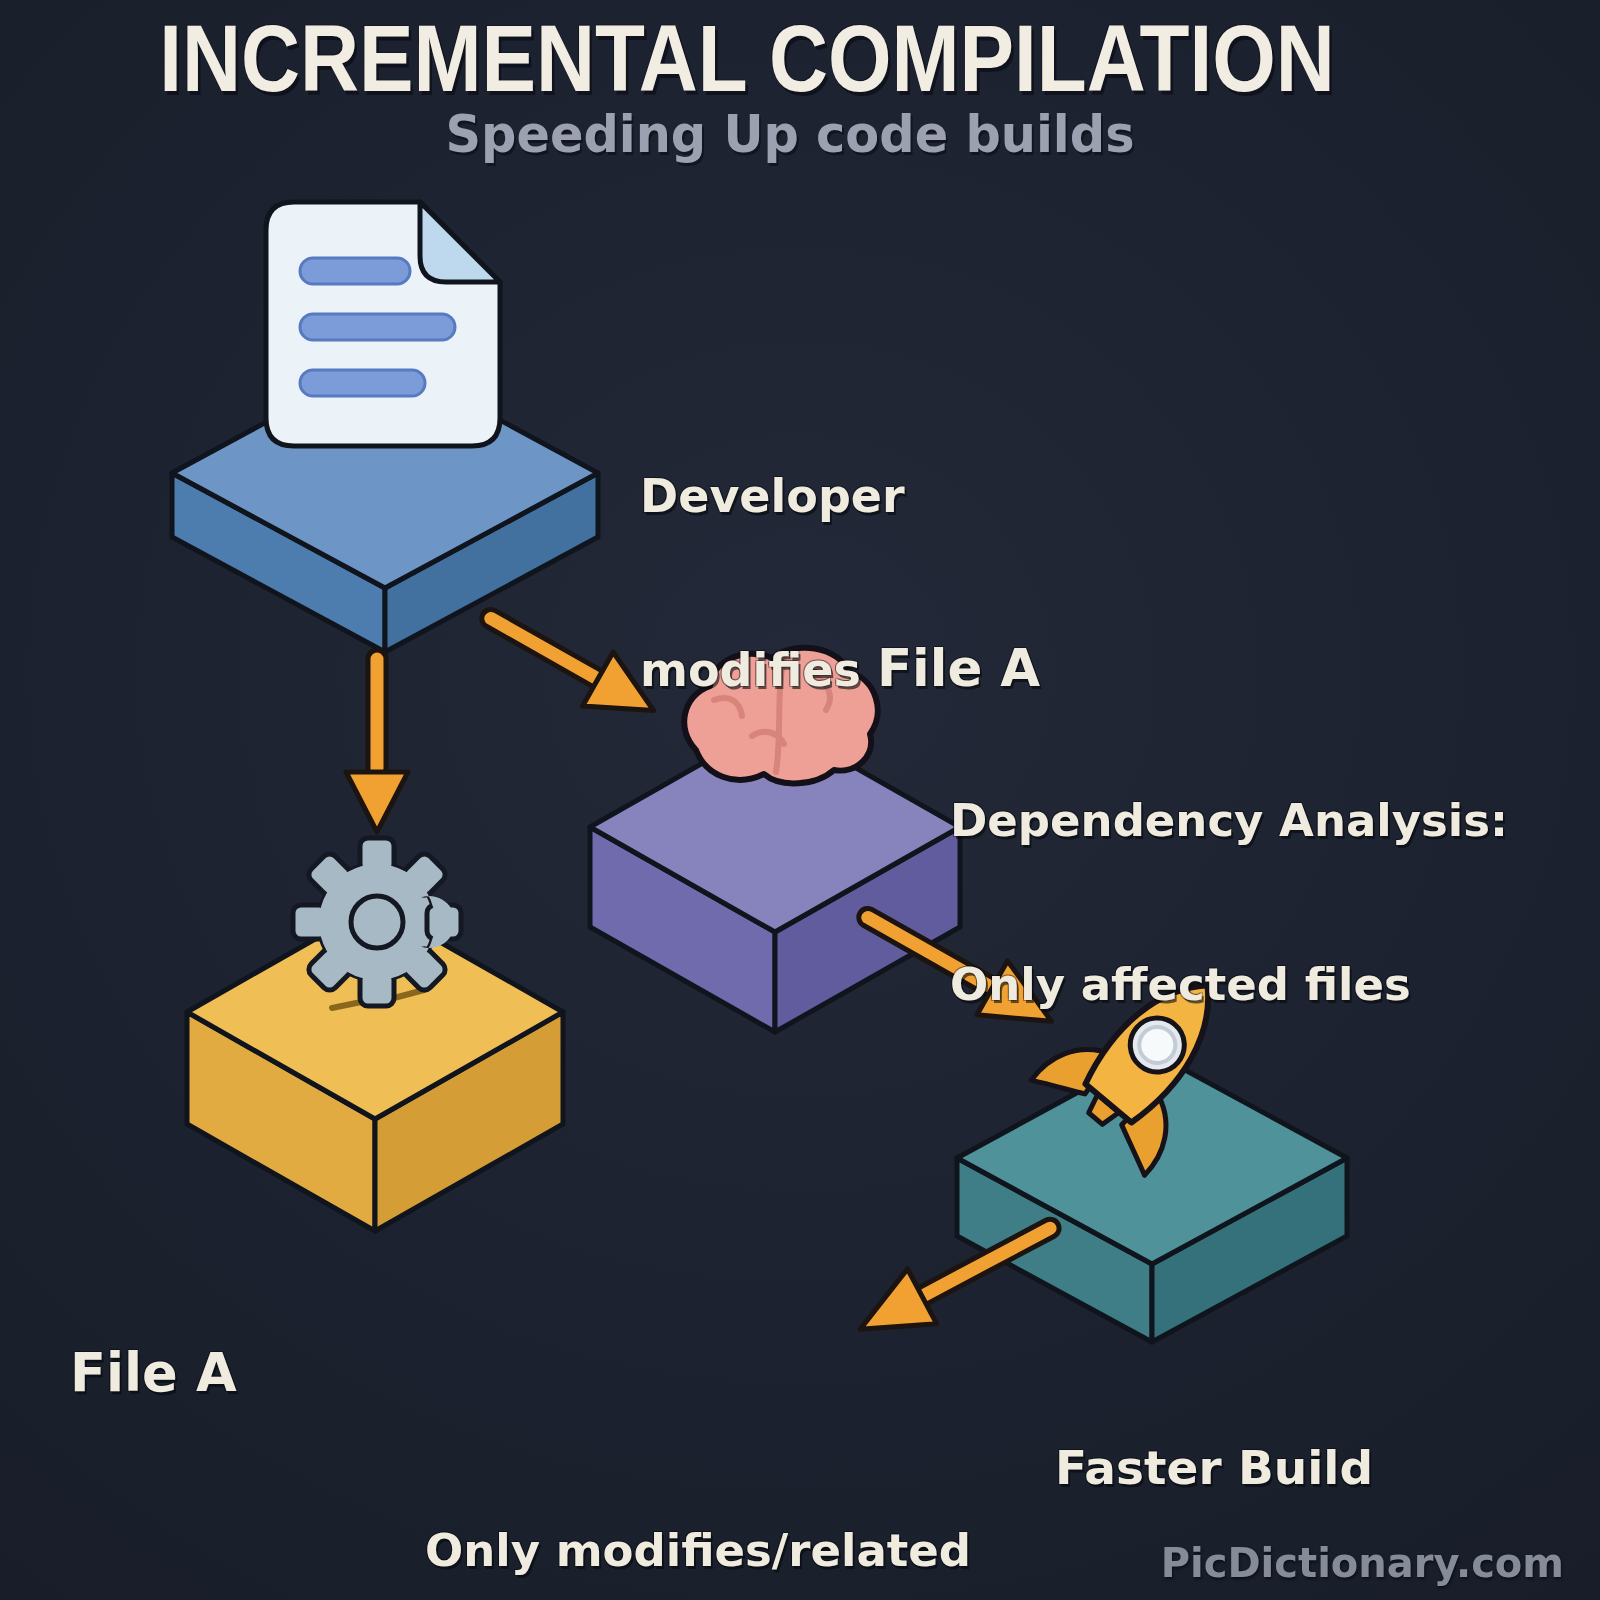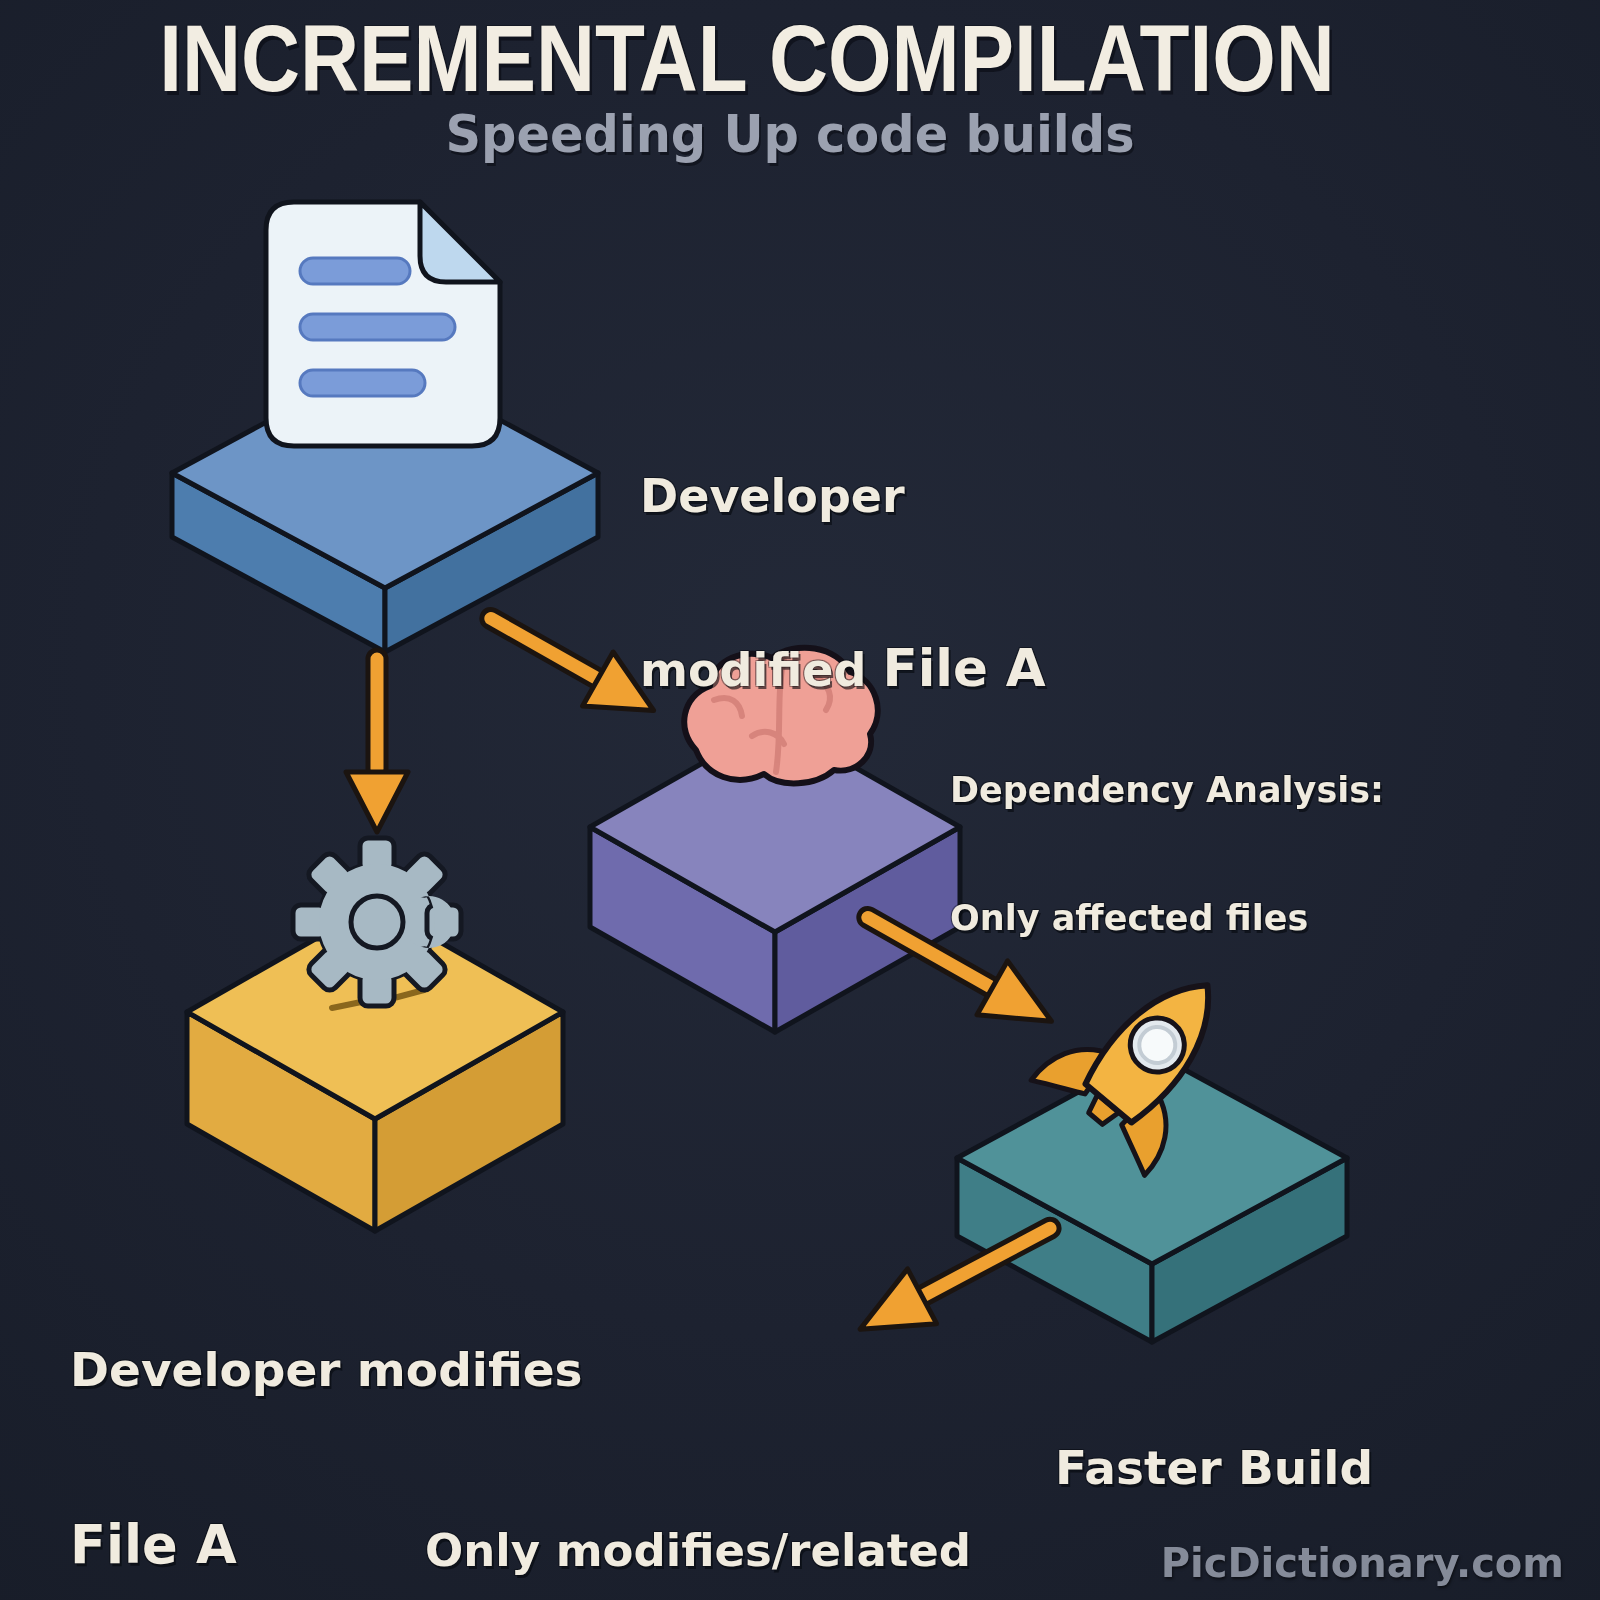--- a/index.html
+++ b/index.html
@@ -21,21 +21,21 @@
     transform:scaleX(.95);transform-origin:50% 50%;
     text-shadow:2px 3px 0 rgba(5,8,14,.5);
   }
   .label{
     position:absolute;color:#f0ebdf;font-weight:bold;line-height:1.22;
     text-shadow:2px 3px 0 rgba(5,8,14,.6), -1px -1px 0 rgba(5,8,14,.35),
                 1px -1px 0 rgba(5,8,14,.35), -1px 1px 0 rgba(5,8,14,.35);
     white-space:pre-wrap;
   }
   .l-file{left:640px;top:356px;width:540px;font-size:46px;}
-  .l-analysis{left:950px;top:684px;width:620px;font-size:35px;}
+  .l-analysis{left:950px;top:684px;width:620px;font-size:45px;}
   .l-modified{left:70px;top:1226px;width:550px;font-size:47px;}
   .l-result{left:1055px;top:1324px;width:480px;font-size:47px;}
   .l-recompiled{left:425px;top:1414px;width:640px;font-size:45px;}
   .big{font-size:1.12em;}
   .watermark{
     position:absolute;right:36px;top:1540px;font-size:40px;font-weight:bold;
     color:#858b99;text-shadow:1px 2px 3px rgba(0,0,0,.55);
   }
   .scene{position:absolute;left:0;top:0;}
   .face{stroke:#10141d;stroke-width:5;stroke-linejoin:round;}
@@ -135,30 +135,29 @@
     </g>
 
     <g class="arrow" transform="translate(1058,1224) rotate(152)">
       <rect x="0" y="-9" width="160" height="18" rx="9"></rect>
       <polygon points="154,-31 154,31 224,0"></polygon>
     </g>
   </svg>
 
   <div class="label l-file">
     <div>Developer</div>
-    <div><span>modified </span><span class="big">File A</span></div>
+    <div><span>modifies </span><span class="big">File A</span></div>
   </div>
 
   <div class="label l-analysis">
     <div>Dependency Analysis:</div>
     <div>Only affected files</div>
   </div>
 
   <div class="label l-modified">
-    <div>Developer modifies</div>
     <div class="big">File A</div>
   </div>
 
   <div class="label l-result">
     <div>Faster Build</div>
     
   </div>
 
   <div class="label l-recompiled">
     <div>Only modifies/related</div>

